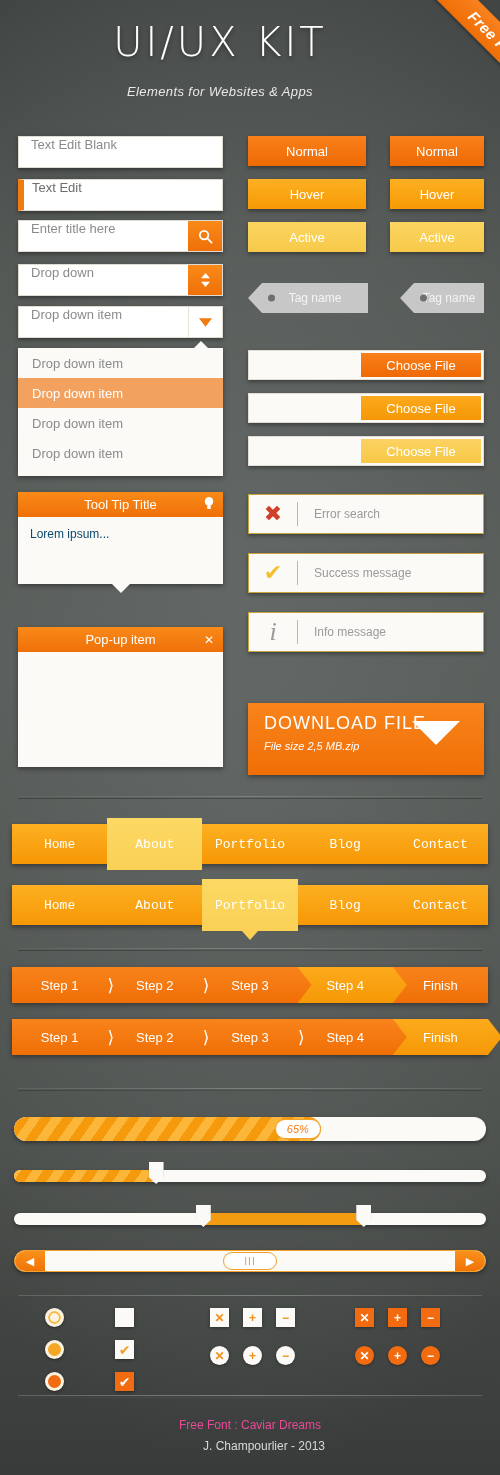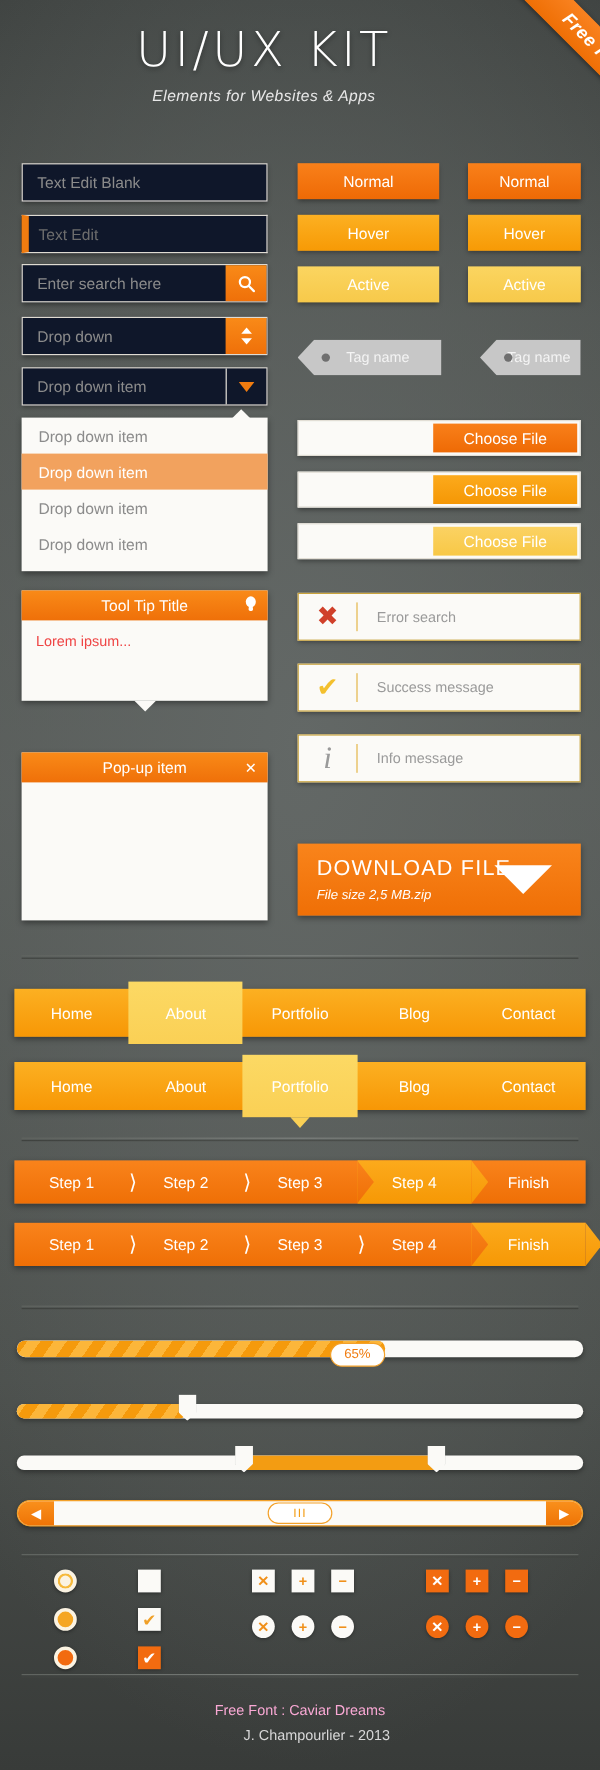--- a/index.html
+++ b/index.html
@@ -25,30 +25,30 @@
 
   
   .header { position: absolute; top: 22px; left: 0; width: 440px; text-align: center; }
   .header h1 {
     color: #fff; font-size: 40px; font-weight: 300; letter-spacing: 3px;
     font-family: "DejaVu Sans", sans-serif; line-height: 1;
     text-shadow: 0 2px 4px rgba(0,0,0,.4);
   }
   .header h2 {
     color: #e8e8e8; font-size: 13px; font-weight: normal; font-style: italic;
-    margin-top: 10px; letter-spacing: .4px;
+    margin-top: 22px; letter-spacing: .4px;
   }
 
   
   .col-l { position: absolute; left: 18px; width: 205px; }
   .col-r { position: absolute; left: 248px; width: 236px; }
 
   .field {
-    height: 32px; background: #0f172a; border: 1px solid #dfdbd2;
-    display: flex; align-items: center; color: #8b8b8b; font-size: 13px;
+    height: 32px; background: #ffffff; border: 1px solid #dfdbd2;
+    display: flex; color: #8b8b8b; font-size: 13px;
     box-shadow: 0 2px 4px rgba(0,0,0,.38);
   }
   .field .txt { padding-left: 12px; flex: 1; }
   .field.focus { border-left: 6px solid #f07c10; }
   .field.focus .txt { padding-left: 8px; color: #6d6d6d; }
 
   .addon {
     width: 34px; align-self: stretch; display: flex; align-items: center; justify-content: center;
     background: linear-gradient(180deg,#f98a18 0%,#ef7009 100%); color: #fff;
   }
@@ -63,21 +63,21 @@
   .dd-item { height: 30px; display: flex; align-items: center; padding-left: 14px; color: #8b8b8b; font-size: 13px; }
   .dd-item.sel { background: #f2a25e; color: #fff; }
 
   
   .panel { background: #fbfaf7; box-shadow: 0 2px 5px rgba(0,0,0,.4); position: relative; }
   .panel-head {
     height: 25px; background: linear-gradient(180deg,#f98a18 0%,#ef7009 100%);
     color: #fff; font-size: 13px; display: flex; align-items: center; justify-content: center; position: relative;
   }
   .panel-head .hicon { position: absolute; right: 9px; top: 50%; transform: translateY(-50%); font-size: 12px; color: #fff; }
-  .panel-body { padding: 10px 12px; color: #ef4444; font-size: 12px; }
+  .panel-body { padding: 10px 12px; color: #0c4a6e; font-size: 12px; }
   .panel .caret-down {
     position: absolute; bottom: -9px; left: 50%; margin-left: -9px; width: 0; height: 0;
     border-left: 9px solid transparent; border-right: 9px solid transparent; border-top: 9px solid #fbfaf7;
   }
 
   
   .btn { height: 30px; display: flex; align-items: center; justify-content: center;
          color: #fff; font-size: 13px; box-shadow: 0 2px 4px rgba(0,0,0,.38); }
   .btn.normal { background: linear-gradient(180deg,#f9801a 0%,#ee6a05 100%); }
   .btn.hover  { background: linear-gradient(180deg,#fcb022 0%,#f79a05 100%); }
@@ -101,58 +101,58 @@
   .filebtn.c3 { background: linear-gradient(180deg,#fbd263 0%,#f8c846 100%); }
 
   
   .msg { height: 40px; background: #fbfaf7; border: 1px solid #c9a33c; display: flex; align-items: center;
          box-shadow: 0 2px 4px rgba(0,0,0,.38); }
   .msg .mi { width: 48px; display: flex; align-items: center; justify-content: center; font-size: 22px; }
   .msg .sep { width: 1px; align-self: stretch; margin: 7px 0; background: #e3b64a; }
   .msg .mt { padding-left: 16px; color: #9a9a9a; font-size: 12px; }
 
   
-  .dl { height: 60px; background: linear-gradient(180deg,#f9841b 0%,#ef6f06 100%); position: relative;
+  .dl { height: 72px; background: linear-gradient(180deg,#f9841b 0%,#ef6f06 100%); position: relative;
         box-shadow: 0 2px 5px rgba(0,0,0,.4); padding: 10px 0 0 16px; }
   .dl .t1 { color: #fff; font-size: 18px; letter-spacing: 1px; }
   .dl .t2 { color: #fff; font-size: 11px; font-style: italic; margin-top: 6px; }
   .dl .arw { position: absolute; right: 24px; top: 18px; width: 0; height: 0;
              border-left: 24px solid transparent; border-right: 24px solid transparent; border-top: 24px solid #fff; }
 
   
   .divider { position: absolute; left: 18px; width: 464px; height: 1px; background: linear-gradient(90deg,#5f635f,#7d817e,#5f635f); }
   .divider::after { content:''; position:absolute; left:0; top:2px; width:100%; height:1px; background: linear-gradient(90deg,#3f423f,#4b4e4b,#3f423f); }
 
   
   .nav { position: absolute; left: 12px; width: 476px; height: 40px;
          background: linear-gradient(180deg,#fcb022 0%,#f79705 100%);
          display: flex; box-shadow: 0 2px 5px rgba(0,0,0,.4); }
-  .nav .ni { flex: 1; display: flex; align-items: center; justify-content: center; color: #fff; font-size: 13px; position: relative; }
+  .nav .ni { flex: 1; display: flex; align-items: center; justify-content: center; color: #fff; font-size: 13px; position: relative; font-family: Liberation Mono, monospace; }
   .nav .ni.act { background: linear-gradient(180deg,#fcd964 0%,#fad055 100%); }
   .nav .ni.act.tall { height: 52px; margin-top: -6px; }
   .nav .ni.act .tip { position: absolute; bottom: -9px; left: 50%; margin-left: -8px; width: 0; height: 0;
                       border-left: 8px solid transparent; border-right: 8px solid transparent; border-top: 9px solid #fad055; }
 
   
   .steps { position: absolute; left: 12px; width: 476px; height: 36px; display: flex;
            background: linear-gradient(180deg,#f9831b 0%,#ef6f06 100%); box-shadow: 0 2px 5px rgba(0,0,0,.4); }
   .steps .st { flex: 1; display: flex; align-items: center; justify-content: center; color: #fff; font-size: 13px; position: relative; }
   .steps .st .chev { position: absolute; right: -7px; top: 50%; transform: translateY(-50%);
                      color: #fff; font-size: 17px; font-weight: 200; z-index: 3; }
   .steps .st.hl { background: linear-gradient(180deg,#fcaa1c 0%,#f69805 100%); }
   .steps .st.hl::before { content:''; position:absolute; left:0; top:0; height:100%; width:14px;
                           background: linear-gradient(180deg,#f9831b 0%,#ef6f06 100%);
                           clip-path: polygon(0 0, 100% 50%, 0 100%); }
   .steps .st.hl::after { content:''; position:absolute; right:-14px; top:0; height:100%; width:14px;
                          background: linear-gradient(180deg,#fcaa1c 0%,#f69805 100%);
                          clip-path: polygon(0 0, 100% 50%, 0 100%); z-index:2; }
 
   
-  .prog { position: absolute; left: 14px; width: 472px; height: 14px; border-radius: 12px; background: #fbfaf7;
-          box-shadow: 0 2px 4px rgba(0,0,0,.38); overflow: hidden; }
+  .prog { position: absolute; left: 14px; width: 472px; height: 24px; border-radius: 12px; background: #fbfaf7;
+          box-shadow: 0 2px 4px rgba(0,0,0,.38); overflow: hidden; font-style: italic; }
   .prog .fill { height: 100%; border-radius: 12px;
     background: repeating-linear-gradient(-55deg,#f59a0c 0 9px,#fcb63a 9px 18px); }
   .prog .bubble { position: absolute; top: 2px; height: 20px; width: 46px; border-radius: 10px;
                   background: #fff; border: 1px solid #f3a12a; color: #f07c10; font-size: 11px;
                   display: flex; align-items: center; justify-content: center; }
 
   .sl { position: absolute; left: 14px; width: 472px; height: 12px; border-radius: 6px; background: #fbfaf7;
         box-shadow: 0 2px 4px rgba(0,0,0,.35); }
   .sl .tr { position: absolute; top: 0; height: 12px;
     background: repeating-linear-gradient(-55deg,#f59a0c 0 9px,#fcb63a 9px 18px); border-radius: 6px; }
@@ -184,21 +184,21 @@
         font-size: 12px; font-weight: bold; box-shadow: 0 1px 3px rgba(0,0,0,.35); }
   .sq.lt { background: #fbfaf7; color: #f0901a; }
   .sq.dk { background: #f26b10; color: #fff; }
   .cir { width: 19px; height: 19px; border-radius: 50%; display: flex; align-items: center; justify-content: center;
          font-size: 12px; font-weight: bold; box-shadow: 0 1px 3px rgba(0,0,0,.35); }
   .cir.lt { background: #fbfaf7; color: #f0901a; }
   .cir.dk { background: #f26b10; color: #fff; }
 
   
   .footer { position: absolute; left: 0; width: 500px; text-align: center; }
-  .footer .f1 { color: #f9a8d4; font-size: 12px; }
+  .footer .f1 { color: #ec4899; font-size: 12px; }
   .footer .f2 { color: #d8d8d8; font-size: 12px; margin-top: 7px; padding-left: 28px; }
 </style>
 </head>
 <body>
 
 <div class="page">
 
   <div class="ribbon">
     <div class="ribbon-band">Free PSD</div>
   </div>
@@ -215,21 +215,21 @@
   </div>
 
   <div class="col-l" style="top:179px;">
     <div class="field focus">
       <div class="txt">Text Edit</div>
     </div>
   </div>
 
   <div class="col-l" style="top:220px;">
     <div class="field">
-      <div class="txt">Enter search here</div>
+      <div class="txt">Enter title here</div>
       <div class="addon">
         <svg width="15" height="15" viewBox="0 0 16 16" fill="none" stroke="#fff" stroke-width="2">
           <circle cx="6.5" cy="6.5" r="4.5"></circle>
             <line x1="10" y1="10" x2="14.5" y2="14.5" stroke-linecap="round"></line>
         </svg>
       </div>
     </div>
   </div>
 
   <div class="col-l" style="top:264px;">

